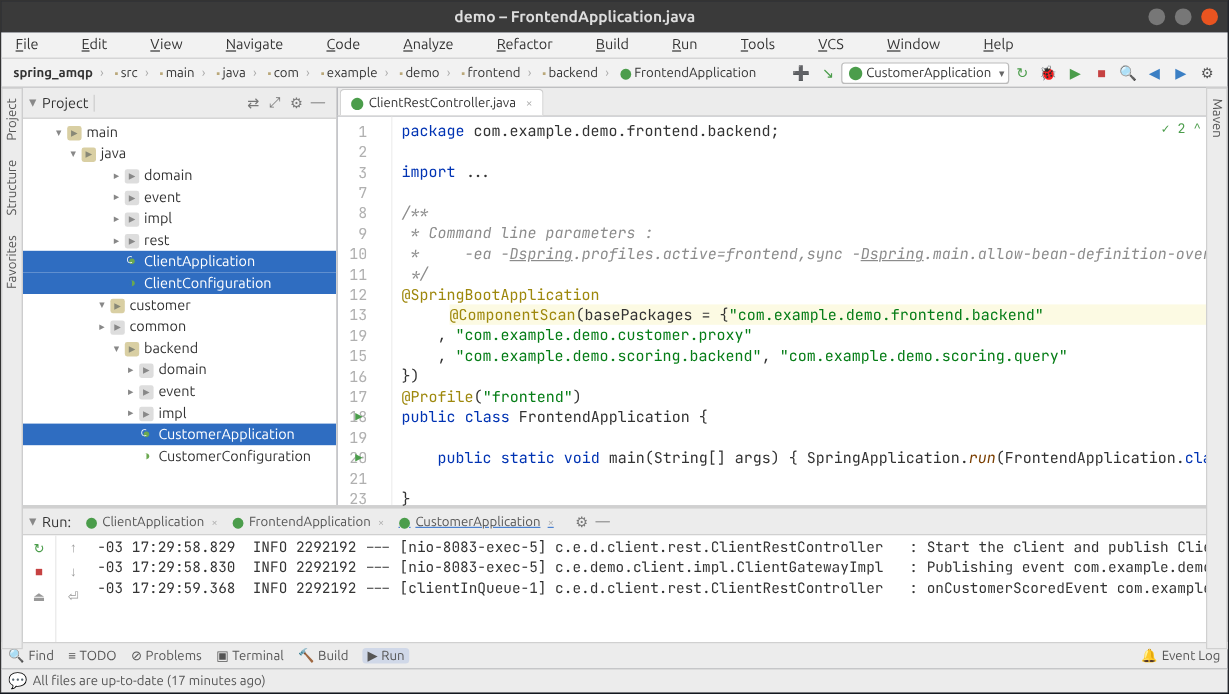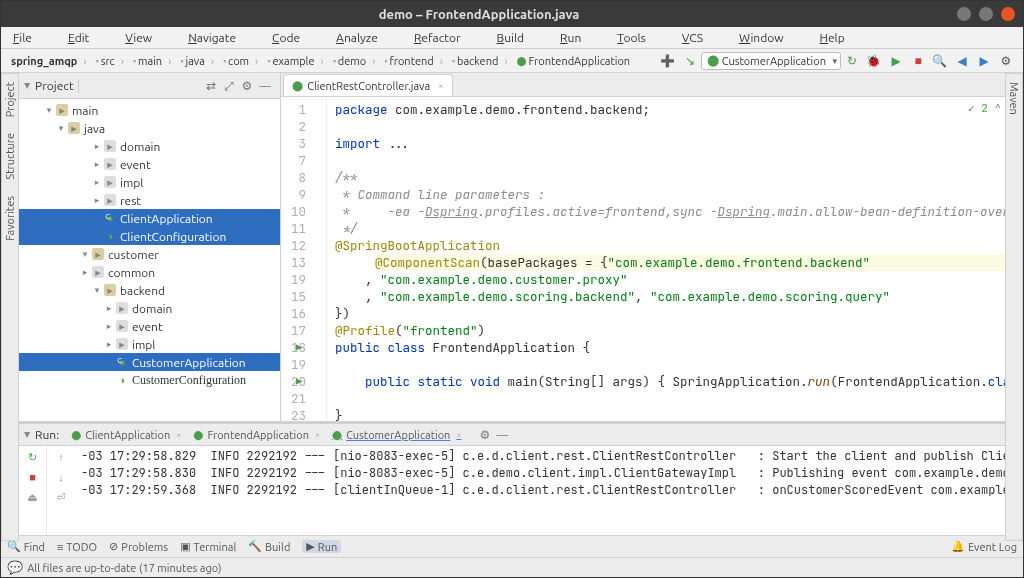--- a/index.html
+++ b/index.html
@@ -177,21 +177,21 @@
           <div class="trow" style="padding-left: 72px;"><span class="tw fold"></span><span class="fico dirg"></span>rest</div>
           <div class="trow sel" style="padding-left: 72px;"><span class="tw none"></span><span class="fico cls"></span>ClientApplication</div>
           <div class="trow sel" style="padding-left: 72px;"><span class="tw none"></span><span class="fico cfg"></span>ClientConfiguration</div>
           <div class="trow" style="padding-left: 60px;"><span class="tw open"></span><span class="fico dir"></span>customer</div>
           <div class="trow" style="padding-left: 60px;"><span class="tw fold"></span><span class="fico dirg"></span>common</div>
           <div class="trow" style="padding-left: 72px;"><span class="tw open"></span><span class="fico dir"></span>backend</div>
           <div class="trow" style="padding-left: 84px;"><span class="tw fold"></span><span class="fico dirg"></span>domain</div>
           <div class="trow" style="padding-left: 84px;"><span class="tw fold"></span><span class="fico dirg"></span>event</div>
           <div class="trow" style="padding-left: 84px;"><span class="tw fold"></span><span class="fico dirg"></span>impl</div>
           <div class="trow sel" style="padding-left: 84px;"><span class="tw none"></span><span class="fico cls"></span>CustomerApplication</div>
-          <div class="trow" style="padding-left: 84px; font-family: Liberation Serif, serif;"><span class="tw none"></span><span class="fico cfg"></span>CustomerConfiguration</div>
+          <div class="trow" style="padding-left: 84px;"><span class="tw none"></span><span class="fico cfg"></span>CustomerConfiguration</div>
         </div>
     </div>
 
     <div class="editor">
       <div class="tabrow">
         <div class="etab">
           <span class="green" style="font-size:10px">⬤</span>
           <span>ClientRestController.java</span>
           <span class="x">×</span>
         </div>

